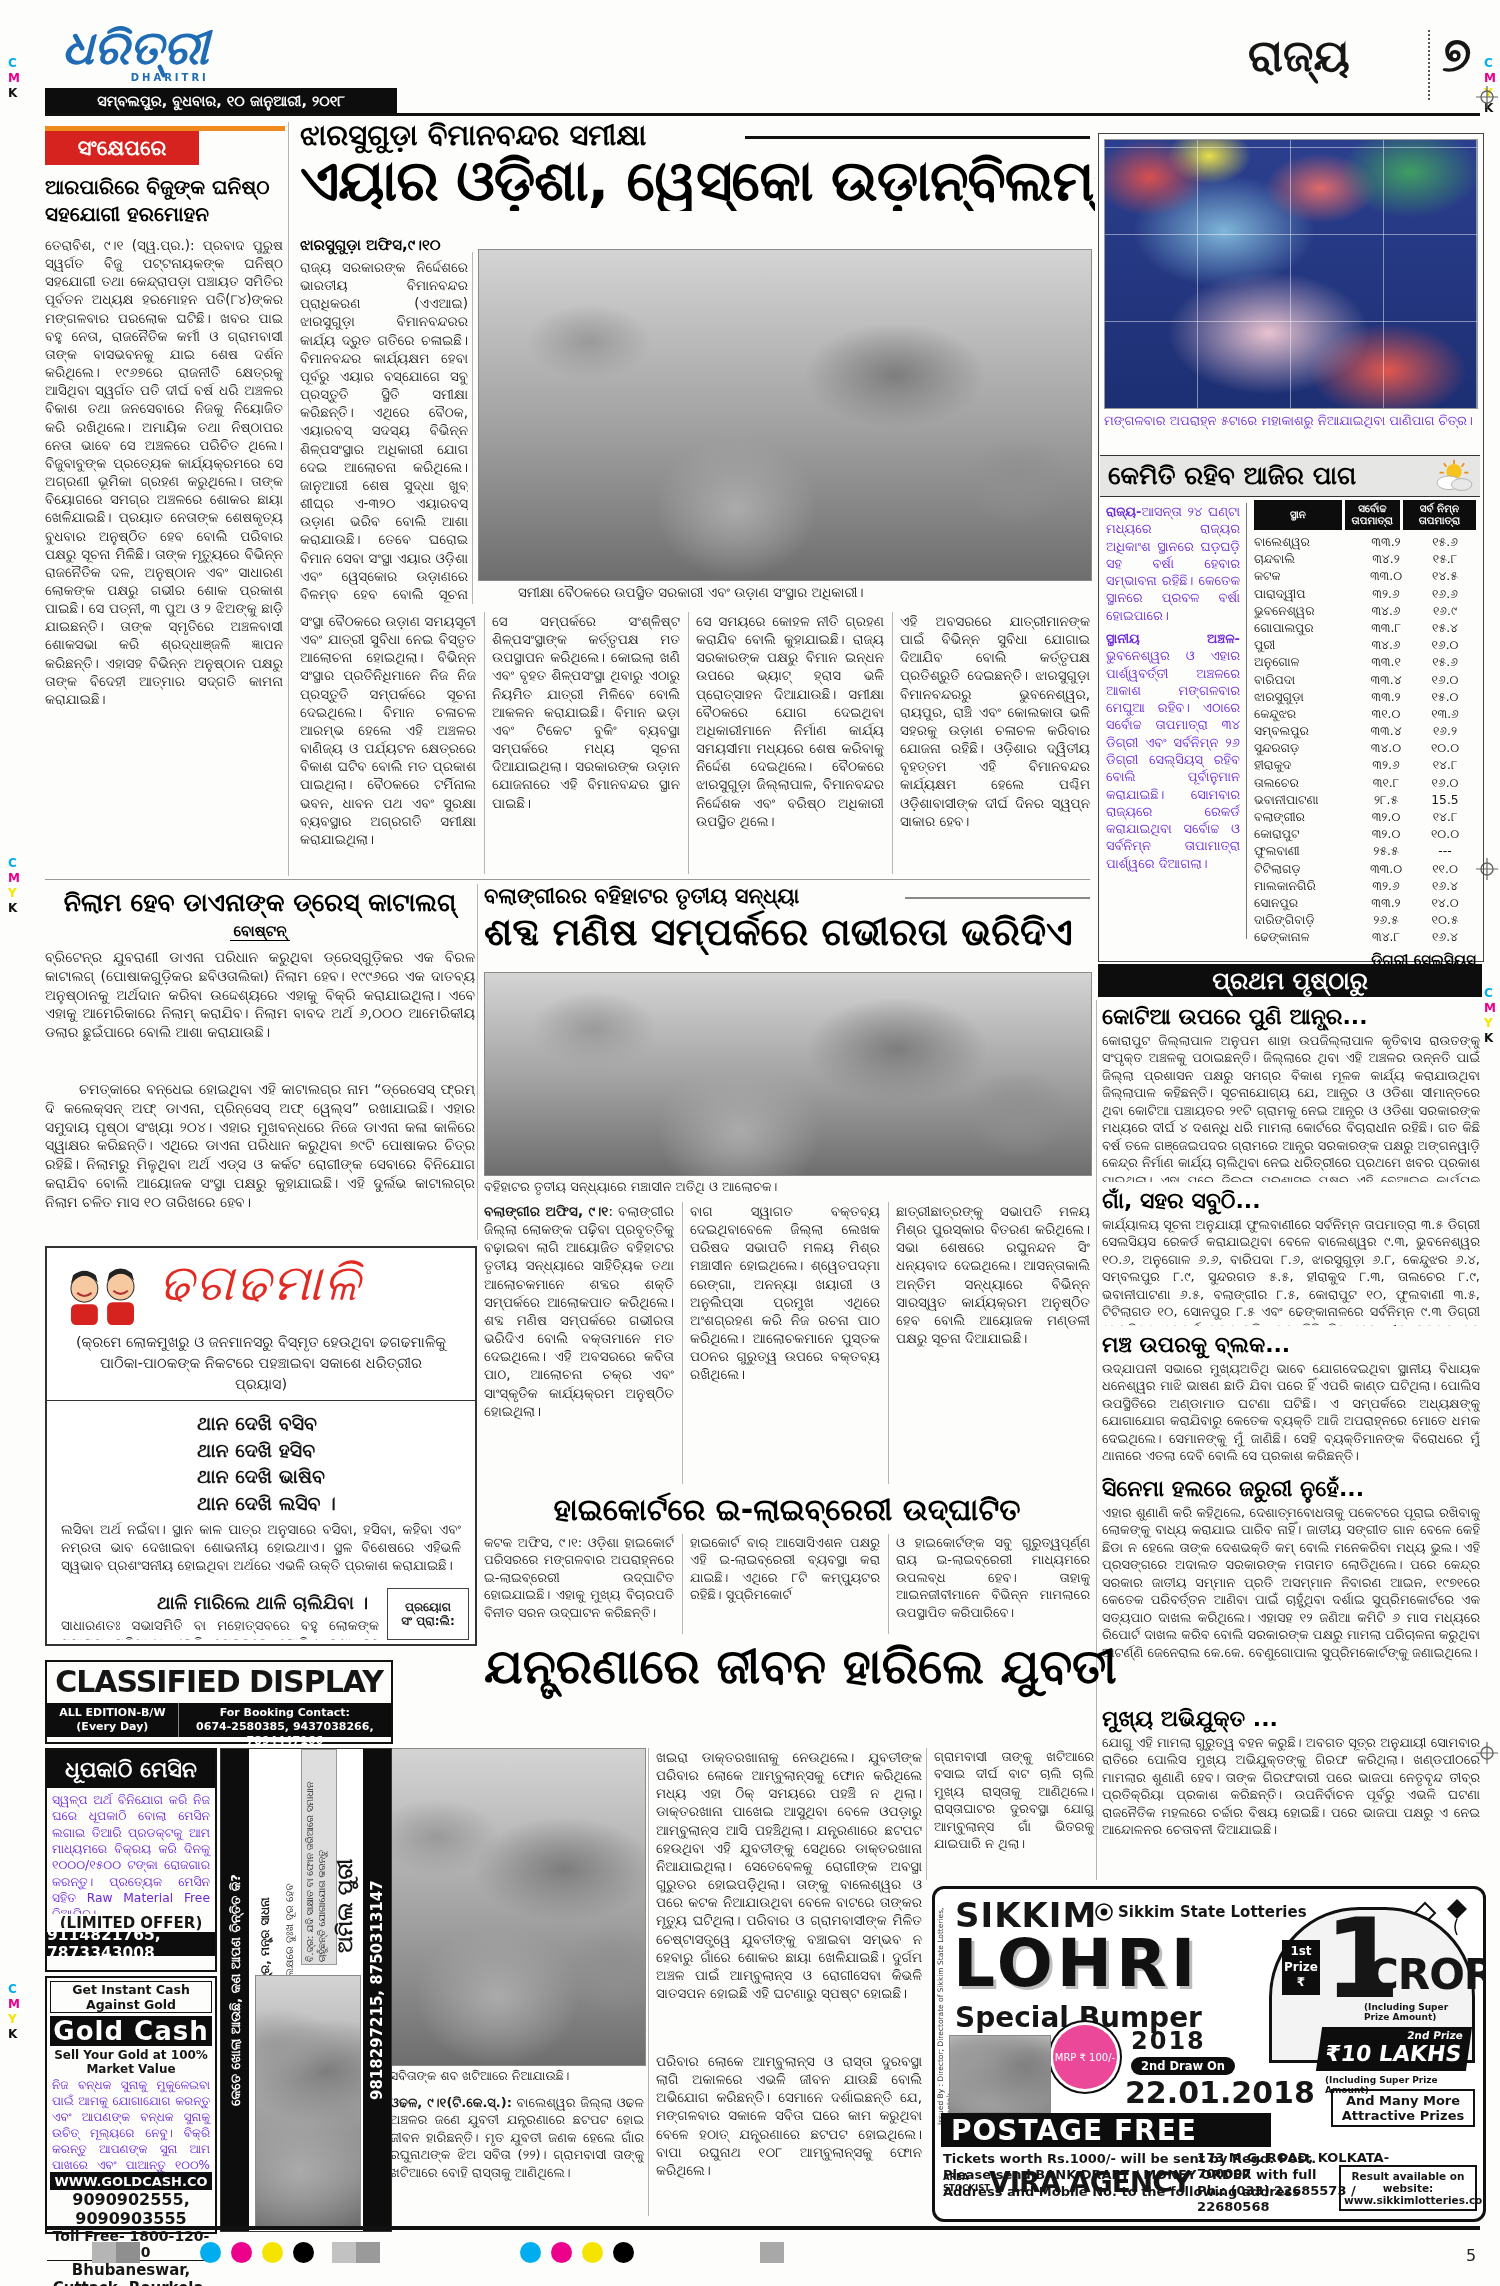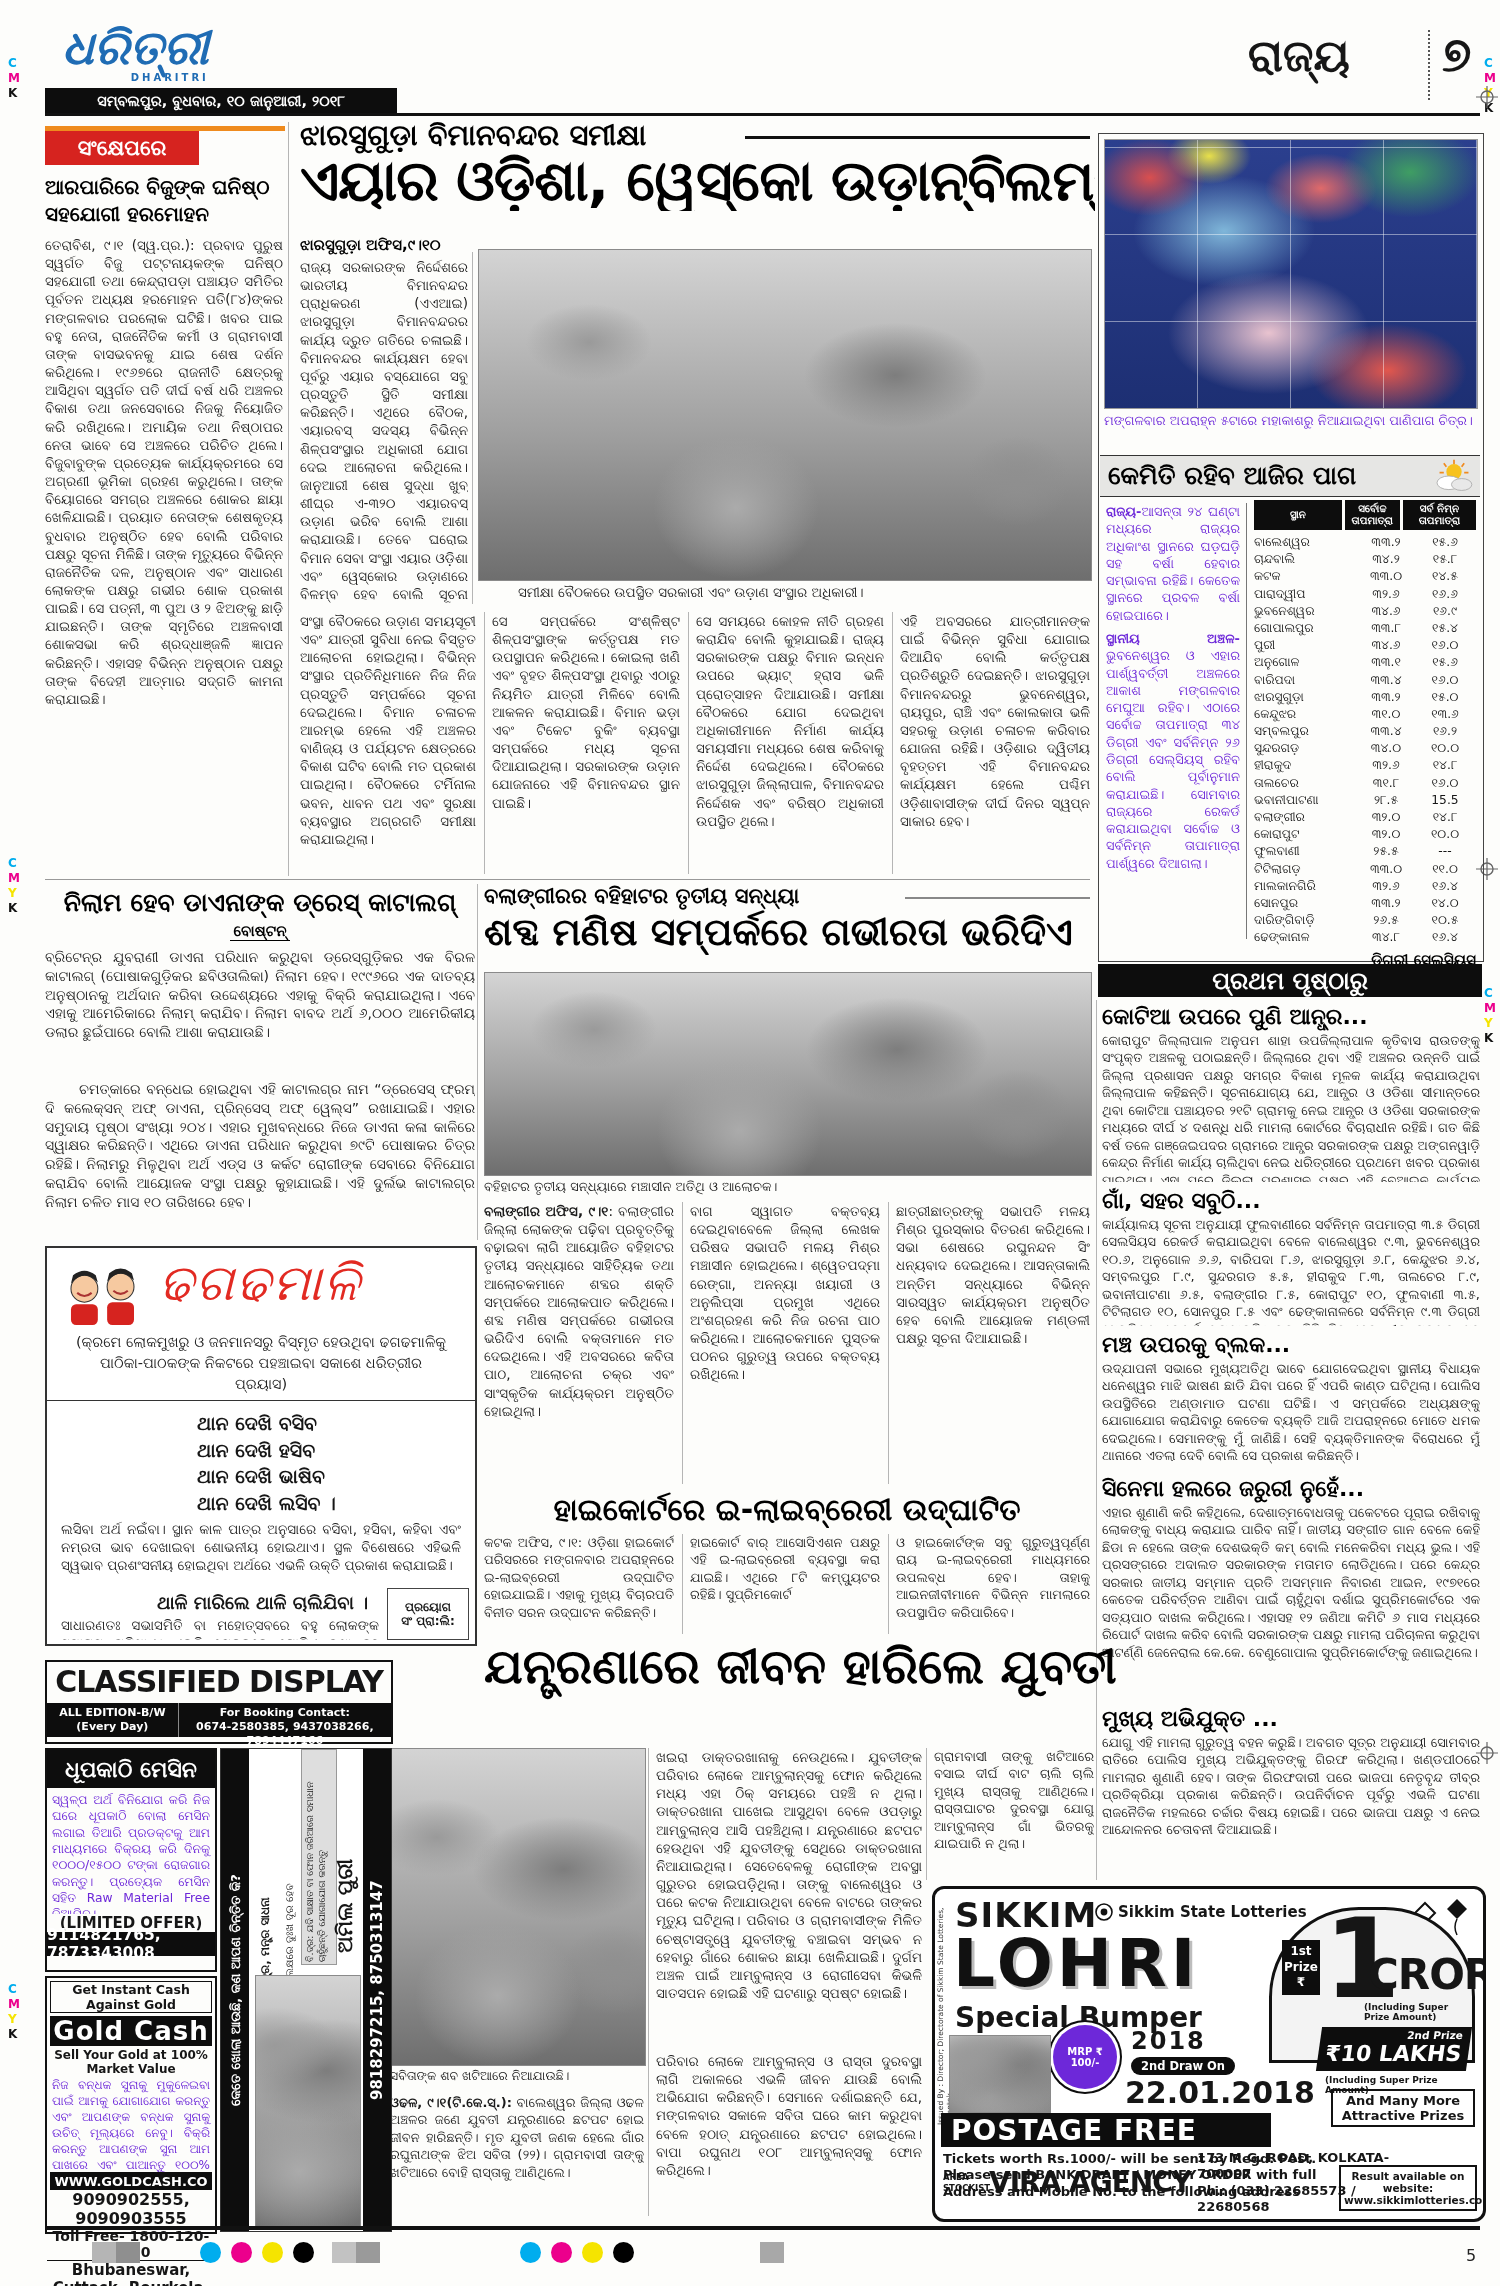--- a/index.html
+++ b/index.html
@@ -414,21 +414,21 @@
     <div style="position:absolute;left:160px;top:14px;font-size:15px;font-weight:800;display:flex;align-items:center;gap:5px;">
       <svg width="18" height="18" viewBox="0 0 18 18">
           <circle cx="9" cy="9" r="8" fill="none" stroke="#111" stroke-width="1.6"></circle>
           <circle cx="9" cy="9" r="3.4" fill="#111"></circle>
         </svg>
       <span>Sikkim State Lotteries</span>
     </div>
     <div style="position:absolute;left:18px;top:36px;font-size:66px;font-weight:800;letter-spacing:4px;color:#111;text-shadow:3px 3px 0 #bdbdbd;">LOHRI</div>
     <div style="position:absolute;left:20px;top:112px;font-size:28px;font-weight:800;">Special Bumper</div>
     <div style="position:absolute;left:196px;top:138px;font-size:24px;font-weight:800;letter-spacing:2px;">2018</div>
-    <div style="position:absolute;left:118px;top:136px;width:64px;height:64px;border-radius:50%;background:#6d28d9;color:#fff;display:flex;align-items:center;justify-content:center;text-align:center;font-size:10px;font-weight:700;box-shadow:0 0 0 3px #fff,0 0 0 5px #0d0d0d;">MRP ₹ 100/-</div>
+    <div style="position:absolute;left:118px;top:136px;width:64px;height:64px;border-radius:50%;background:#ec4899;color:#fff;display:flex;align-items:center;justify-content:center;text-align:center;font-size:10px;font-weight:400;box-shadow:0 0 0 3px #fff,0 0 0 5px #0d0d0d;">MRP ₹ 100/-</div>
     <div style="position:absolute;left:196px;top:168px;width:104px;height:18px;background:#0d0d0d;color:#fff;border-radius:9px;font-size:11.5px;font-weight:700;display:flex;align-items:center;justify-content:center;">2nd Draw On</div>
     <div style="position:absolute;left:190px;top:186px;font-size:30px;font-weight:800;">22.01.2018</div>
     <div class="photo-gray" style="position:absolute;left:14px;top:146px;width:100px;height:76px;"></div>
     <div class="blackbar" style="position:absolute;left:6px;top:224px;width:320px;height:34px;display:flex;align-items:center;justify-content:flex-start;padding-left:10px;font-size:28px;letter-spacing:1px;">POSTAGE FREE</div>
     <svg style="position:absolute;right:8px;top:4px;" width="70" height="46" viewBox="0 0 70 46">
       <path d="M20 10 L30 20 L20 30 L10 20 Z" fill="#fff" stroke="#111" stroke-width="2"></path>
       <path d="M52 6 L62 16 L52 26 L42 16 Z" fill="#111"></path>
       <path d="M20 30 q4 8 0 14 M52 26 q-4 8 0 16" stroke="#111" fill="none" stroke-width="1.5"></path>
     </svg>
     <div style="position:absolute;left:334px;top:18px;width:200px;height:150px;border:3px solid #111;border-radius:90px 90px 0 0;background:#f3f3f3;">

